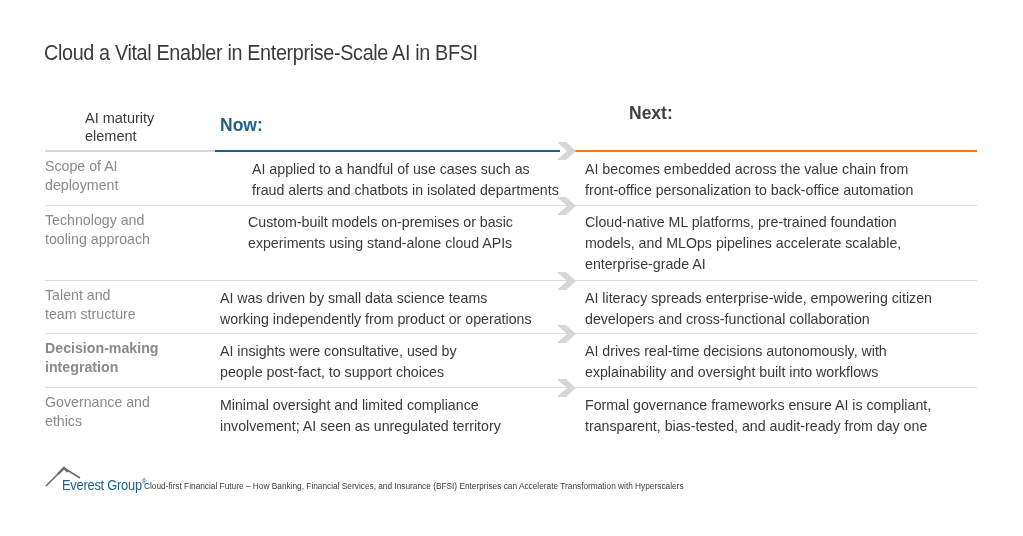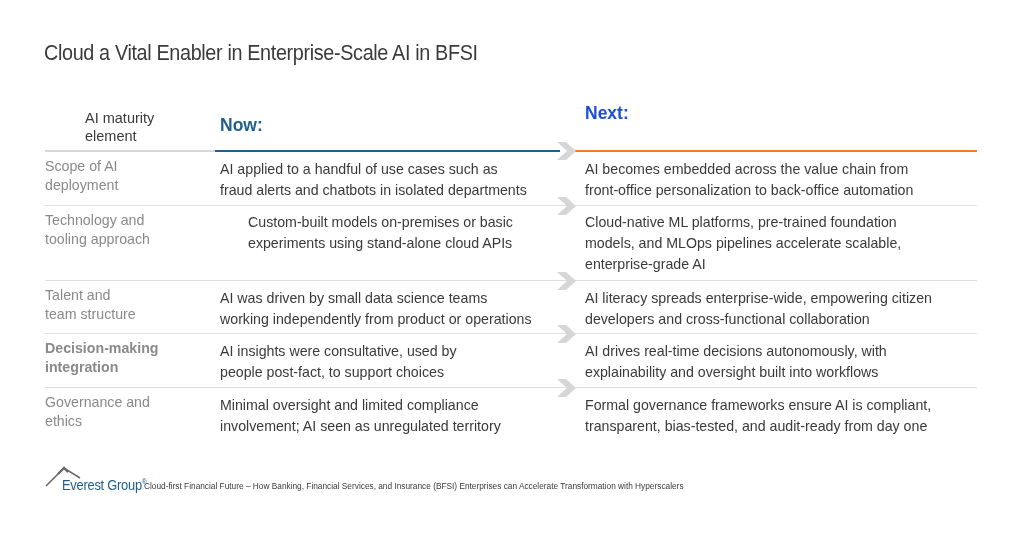--- a/index.html
+++ b/index.html
@@ -11,21 +11,21 @@
     position: absolute; left: 44px; top: 40px; font-size: 22.5px; color: #3b3b3b;
     font-family: "Liberation Sans", sans-serif; letter-spacing: -0.4px; transform: scaleX(0.88); transform-origin: left top;
     white-space: nowrap;
   }
   .hdr-label { position: absolute; left: 45px; top: 109px; font-size: 14.5px; line-height: 18px; color: #3a3a3a; width: 150px; margin-left: 40px; }
   .col-now-head { position: absolute; left: 220px; top: 103px; }
   .col-next-head { position: absolute; left: 585px; top: 103px; }
   .head-main { font-size: 17.5px; font-weight: bold; line-height: 21px; }
   .head-sub { font-size: 14.5px; line-height: 19px; }
   .now { color: #1f5f8b; margin-top: 12px; }
-  .next { color: #1d4ed8; }
+  .next { color: #404040; margin-left: 44px; }
 
   .line { position: absolute; height: 2px; }
   .line.grey { background: #d8d8d8; }
   .line.thin { height: 1px; background: #dedede; }
   .line.blue { background: #1f5f8b; }
   .line.orange { background: #f47b20; }
 
   .chev { position: absolute; width: 20px; height: 18px; }
 
   .row-label { position: absolute; left: 45px; font-size: 14.2px; line-height: 18.5px; color: #8a8a8a; width: 160px; }
@@ -76,21 +76,21 @@
     <polygon points="0,0 9,0 19,9 9,18 0,18 10,9" fill="#d6d6d6"></polygon>
   </svg>
 <svg class="chev" style="left:557px; top:379px;" viewBox="0 0 20 18">
     <polygon points="0,0 9,0 19,9 9,18 0,18 10,9" fill="#d6d6d6"></polygon>
   </svg>
 
 <div class="row-label" style="top:157px;">
   <div>Scope of AI</div>
   <div>deployment</div>
 </div>
-<div class="row-now" style="top:159px;">
+<div class="row-now" style="top:159px;margin-left:32px;">
   <div>AI applied to a handful of use cases such as</div>
   <div>fraud alerts and chatbots in isolated departments</div>
 </div>
 <div class="row-next" style="top:159px;">
   <div>AI becomes embedded across the value chain from</div>
   <div>front-office personalization to back-office automation</div>
 </div>
 
 <div class="row-label" style="top:211px;">
   <div>Technology and</div>

